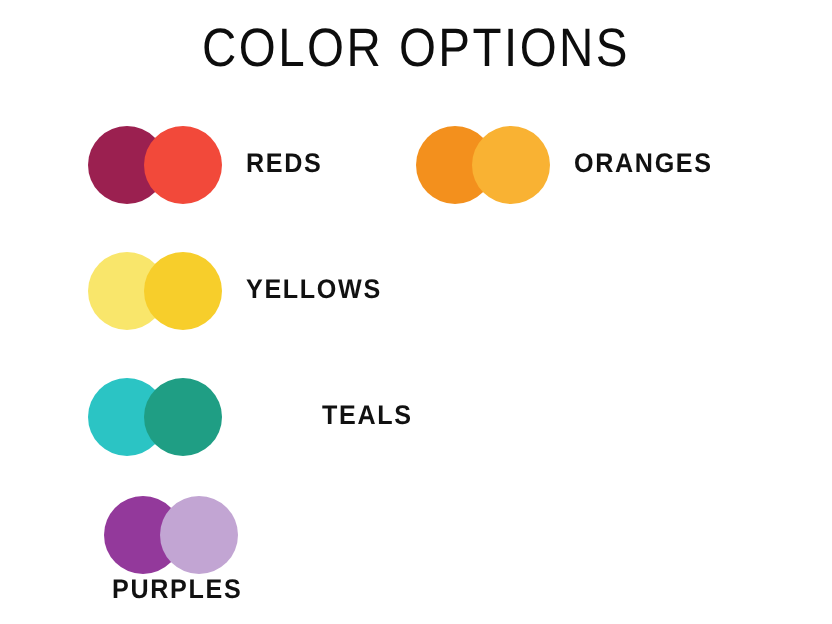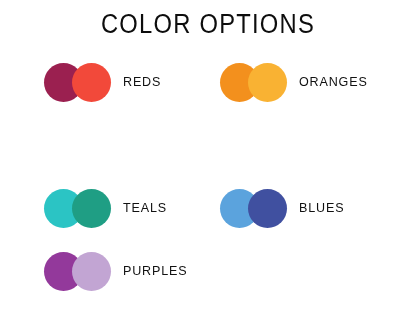--- a/index.html
+++ b/index.html
@@ -30,36 +30,37 @@
     transform-origin: center top;
     white-space: nowrap;
   }
 
   #swatch-grid {
     position: absolute;
     top: 55px;
     left: 0;
     width: 332px;
     height: 252px;
+    font-weight: bold;
   }
 
   .swatch-row {
     position: absolute;
     height: 46px;
     display: flex;
     align-items: center;
   }
 
   .swatch-row.col-left  { left: 44px; }
-  .swatch-row.col-right { left: 220px; }
+  .swatch-row.col-right { left: 208px; }
 
   .swatch-row.r0 { top: 4px; }
   .swatch-row.r1 { top: 67px; }
-  .swatch-row.r2 { top: 130px; }
-  .swatch-row.r3 { top: 193px; }
+  .swatch-row.r2 { top: 130px; gap: 38px; }
+  .swatch-row.r3 { top: 193px; flex-direction: column; }
 
   .circle-pair {
     position: relative;
     width: 67px;
     height: 39px;
     flex: 0 0 auto;
   }
 
   .circle {
     position: absolute;
@@ -96,33 +97,33 @@
       </div>
       <div class="swatch-label">REDS</div>
     </div>
     <div class="swatch-row col-right r0">
       <div class="circle-pair">
         <div class="circle dark" style="background: rgb(243, 144, 29);"></div>
         <div class="circle light" style="background: rgb(249, 178, 51);"></div>
       </div>
       <div class="swatch-label">ORANGES</div>
     </div>
+    <div class="swatch-row col-left r1">
+      <div class="circle-pair">
+        <div class="circle dark" style="background: rgb(249, 230, 107);"></div>
+        <div class="circle light" style="background: rgb(247, 206, 43);"></div>
+      </div>
+      <div class="swatch-label">YELLOWS</div>
+    </div>
     <div class="swatch-row col-left r2">
       <div class="circle-pair">
         <div class="circle dark" style="background: rgb(43, 196, 196);"></div>
         <div class="circle light" style="background: rgb(31, 158, 132);"></div>
       </div>
       <div class="swatch-label">TEALS</div>
-    </div>
-    <div class="swatch-row col-right r2">
-      <div class="circle-pair">
-        <div class="circle dark" style="background: rgb(91, 163, 221);"></div>
-        <div class="circle light" style="background: rgb(64, 80, 160);"></div>
-      </div>
-      <div class="swatch-label">BLUES</div>
     </div>
     <div class="swatch-row col-left r3">
       <div class="circle-pair">
         <div class="circle dark" style="background: rgb(147, 57, 155);"></div>
         <div class="circle light" style="background: rgb(194, 165, 211);"></div>
       </div>
       <div class="swatch-label">PURPLES</div>
     </div>
   </div>
 

